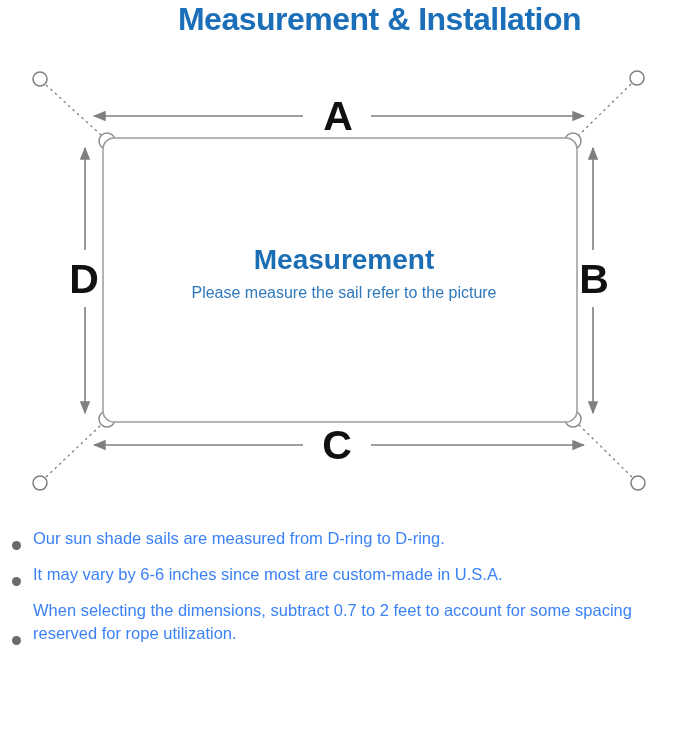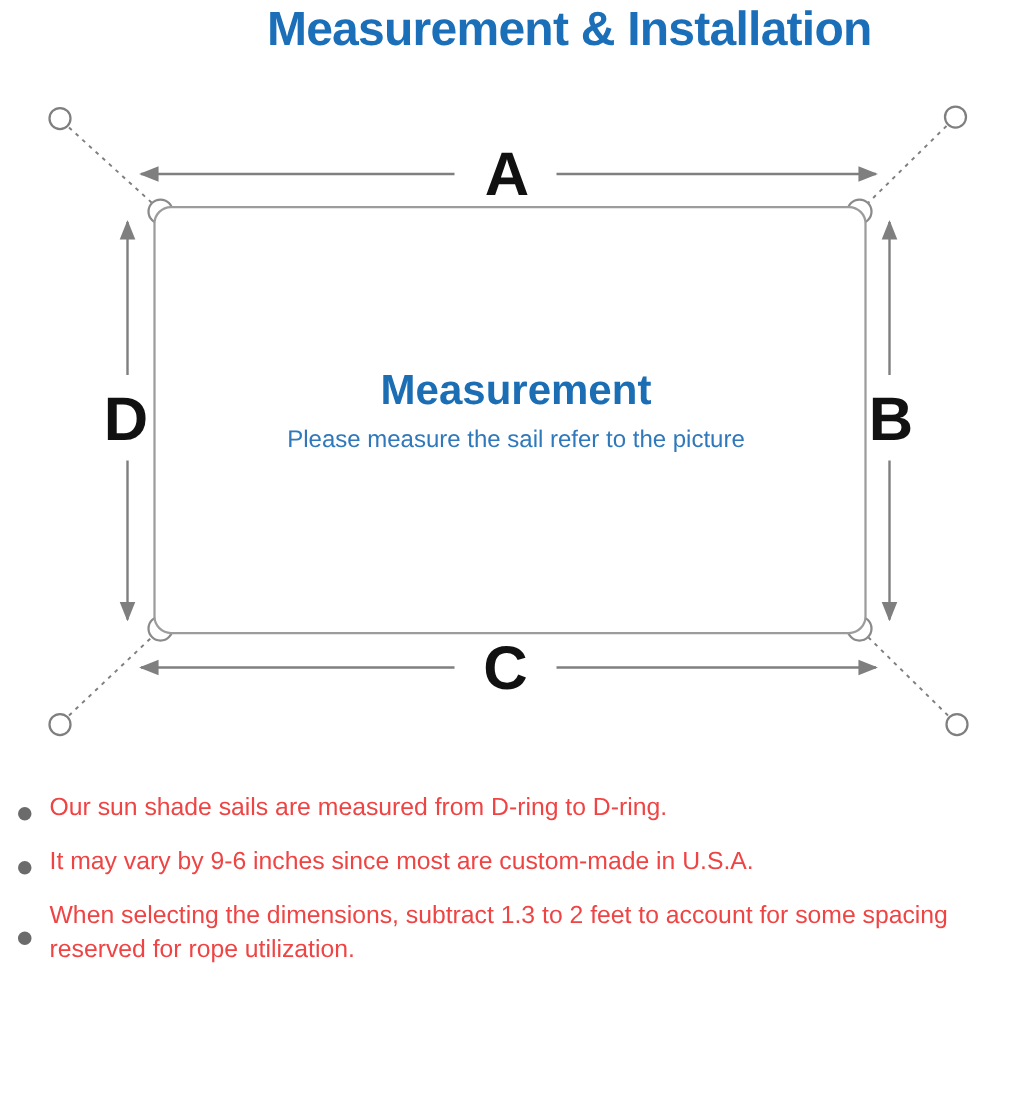--- a/index.html
+++ b/index.html
@@ -59,23 +59,23 @@
     position: absolute;
     top: 527px;
     left: 10px;
     right: 4px;
     margin: 0;
     padding: 0;
     list-style: none;
   }
   .note-item {
     display: flex;
-    align-items: center;
+    align-items: flex-end;
     margin-bottom: 13px;
-    color: #ef4444;
+    color: #3b82f6;
     font-size: 16.5px;
     line-height: 23px;
   }
   .bullet-dot {
     flex: 0 0 auto;
     width: 9px;
     height: 9px;
     margin: 7px 12px 0 2px;
     border-radius: 50%;
     background: #6b6b6b;
@@ -135,21 +135,21 @@
     </svg>
   </div>
 
   <ul class="notes">
     <li class="note-item">
       <span class="bullet-dot"></span>
       <span>Our sun shade sails are measured from D-ring to D-ring.</span>
     </li>
     <li class="note-item">
       <span class="bullet-dot"></span>
-      <span>It may vary by 9-6 inches since most are custom-made in U.S.A.</span>
+      <span>It may vary by 6-6 inches since most are custom-made in U.S.A.</span>
     </li>
     <li class="note-item">
       <span class="bullet-dot"></span>
-      <span>When selecting the dimensions, subtract 1.3 to 2 feet to account for some spacing reserved for rope utilization.</span>
+      <span>When selecting the dimensions, subtract 0.7 to 2 feet to account for some spacing reserved for rope utilization.</span>
     </li>
   </ul>
 
 </div>
 
 </body></html>

